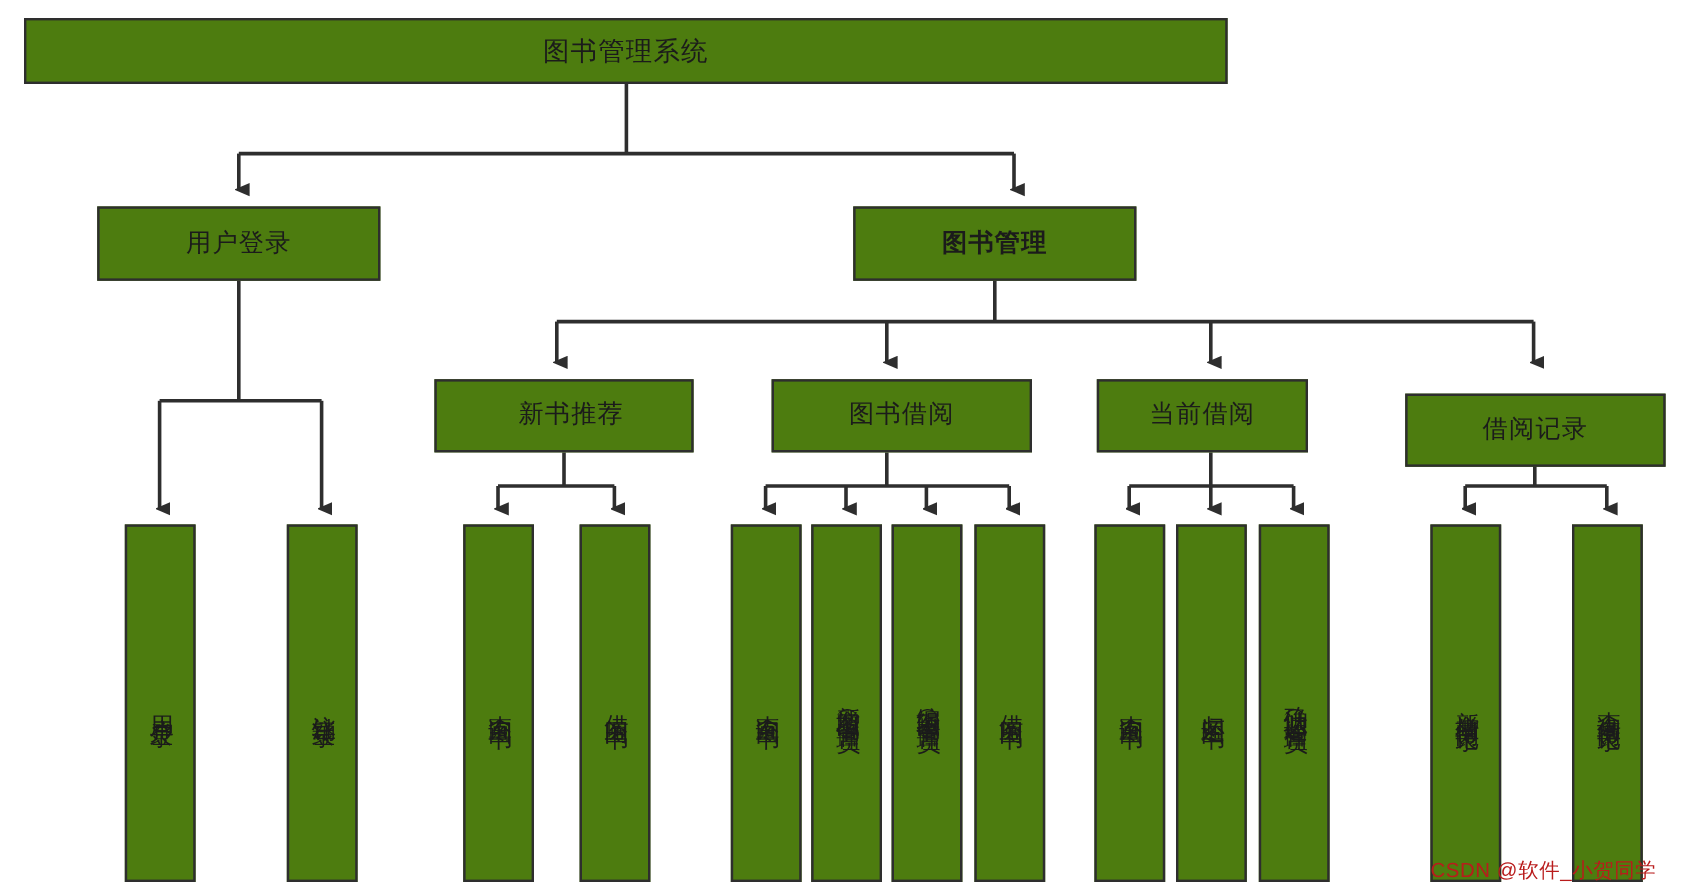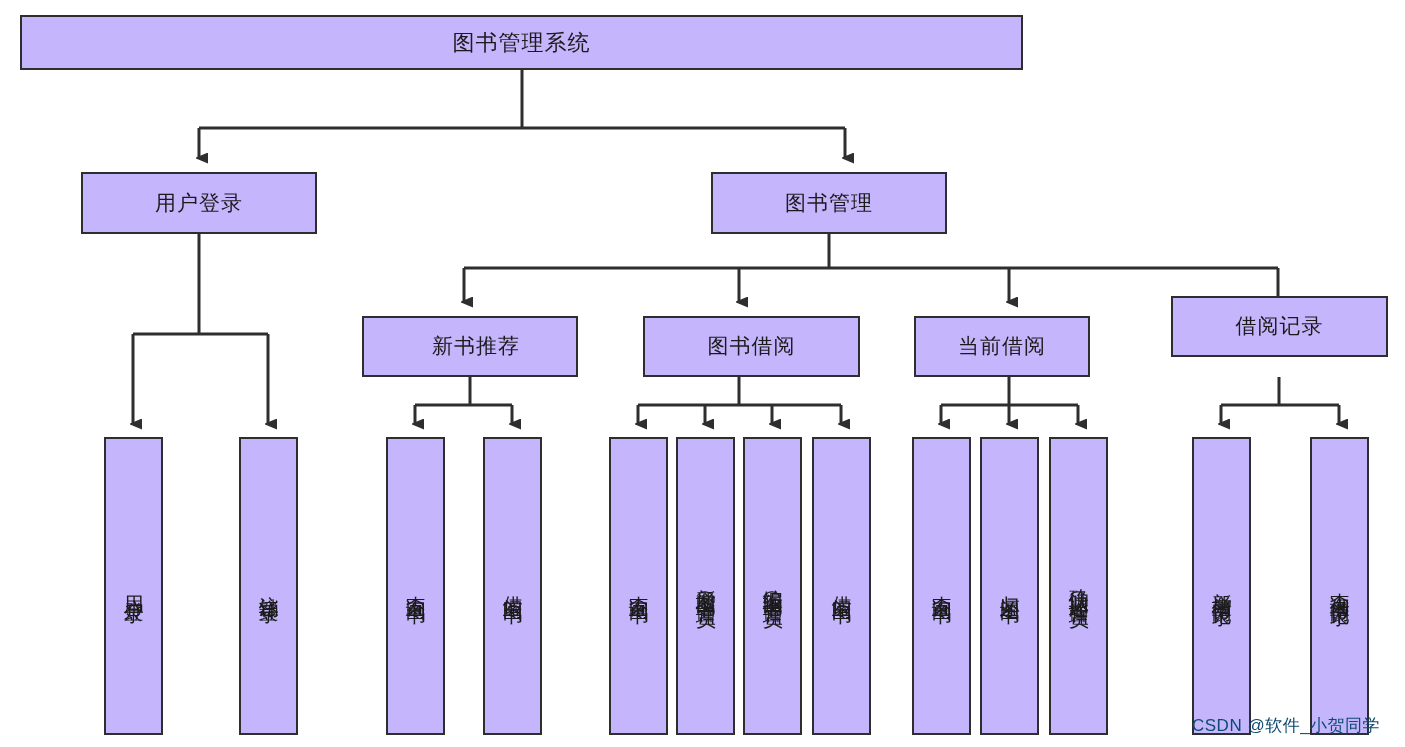--- a/index.html
+++ b/index.html
@@ -21,21 +21,21 @@
     position: absolute;
     left: 0;
     top: 0;
     width: 1405px;
     height: 747px;
     pointer-events: none;
   }
   .node {
     position: absolute;
     box-sizing: border-box;
-    background: #c4b5fd;
+    background: #4d7c0f;
     border: 2px solid #2e2e2e;
     display: flex;
     align-items: center;
     justify-content: center;
     color: #1a1a1a;
     z-index: 2;
   }
   .node-label {
     font-size: 21px;
     line-height: 1.18;
@@ -46,21 +46,21 @@
   .node.vertical .node-label {
     writing-mode: vertical-rl;
     text-orientation: upright;
     -webkit-writing-mode: vertical-rl;
     letter-spacing: 3px;
     font-size: 20px;
   }
   .node.root .node-label { font-size: 22px; }
   .watermark {
     position: absolute;
-    color: #0c4a6e;
+    color: #b91c1c;
     font-size: 17px;
     letter-spacing: 0.5px;
     z-index: 5;
     white-space: nowrap;
   }
 </style>
 </head>
 <body>
 
 <div id="canvas">
@@ -115,34 +115,34 @@
     </g>
   </svg>
 
   <div class="node root" style="left:20px; top:15px; width:1003px; height:55px;">
     <span class="node-label">图书管理系统</span>
   </div>
 
   <div class="node" style="left:81px; top:172px; width:236px; height:62px;">
     <span class="node-label">用户登录</span>
   </div>
-  <div class="node" style="left:711px; top:172px; width:236px; height:62px;">
+  <div class="node" style="left:711px; top:172px; width:236px; height:62px;font-weight:bold;">
     <span class="node-label">图书管理</span>
   </div>
 
   <div class="node" style="left:362px; top:316px; width:216px; height:61px;padding-left:12px;">
     <span class="node-label">新书推荐</span>
   </div>
   <div class="node" style="left:631px; top:316px; width:217px; height:61px;margin-left:12px;">
     <span class="node-label">图书借阅</span>
   </div>
   <div class="node" style="left:914px; top:316px; width:176px; height:61px;">
     <span class="node-label">当前借阅</span>
   </div>
-  <div class="node" style="left:1171px; top:296px; width:217px; height:61px;">
+  <div class="node" style="left:1171px; top:328px; width:217px; height:61px;">
     <span class="node-label">借阅记录</span>
   </div>
 
   <div class="node vertical" style="left:104px; top:437px; width:59px; height:298px;">
     <span class="node-label">用户登录</span>
   </div>
   <div class="node vertical" style="left:239px; top:437px; width:59px; height:298px;">
     <span class="node-label">注销登录</span>
   </div>
 

